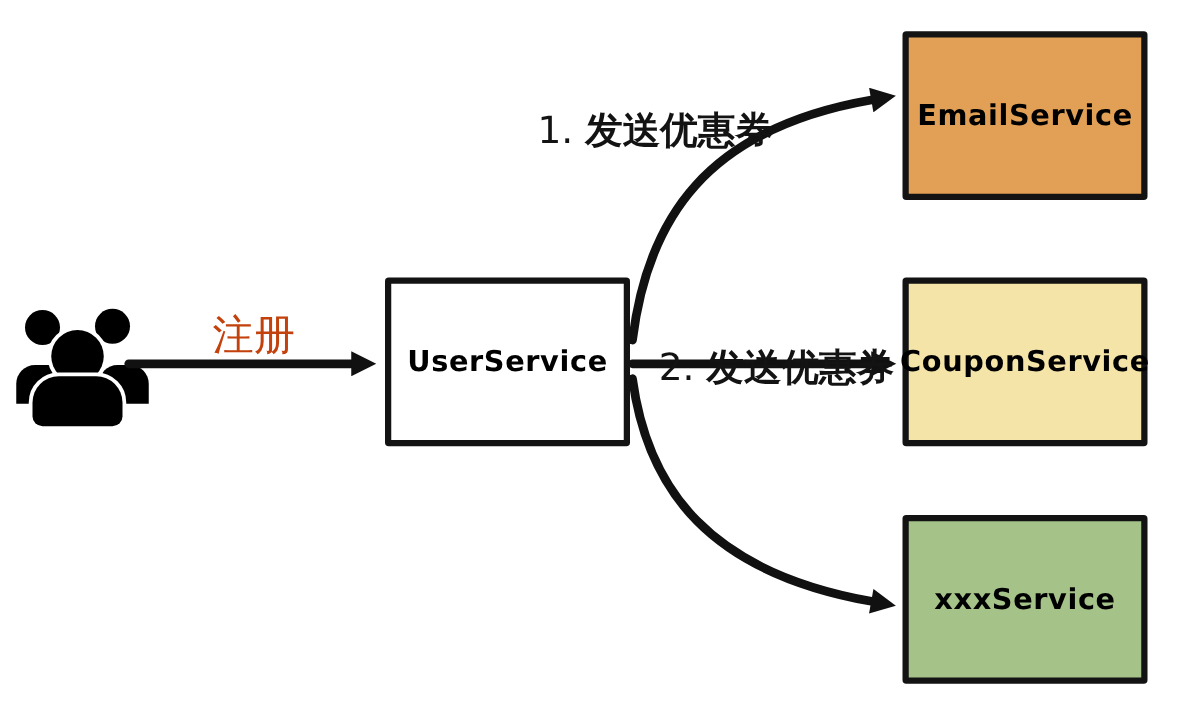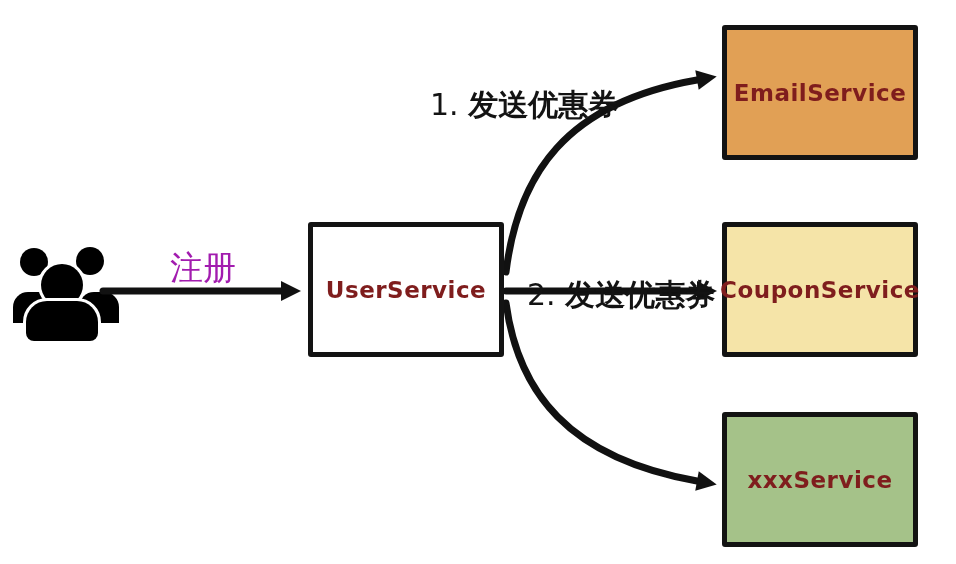--- a/index.html
+++ b/index.html
@@ -29,21 +29,21 @@
     border: 5px solid #131313;
     border-radius: 3px;
     box-sizing: border-box;
     display: flex;
     align-items: center;
     justify-content: center;
   }
   .node-label {
     font-weight: bold;
     font-size: 23px;
-    color: #7f1d1d;
+    color: #000000;
     letter-spacing: 0.5px;
     white-space: nowrap;
   }
   #node-user   { left: 308px; top: 222px; }
   #node-email  { left: 722px; top: 25px;  }
   #node-coupon { left: 722px; top: 222px; text-align: center; }
   #node-xxx    { left: 722px; top: 412px; }
 
   .edge-label {
     position: absolute;
@@ -54,21 +54,21 @@
   }
   .edge-label .prefix { font-weight: 400; }
   .edge-label .strong { font-weight: 700; }
 
   #label-register {
     position: absolute;
     left: 170px;
     top: 246px;
     font-family: "Liberation Serif", "DejaVu Serif", serif;
     font-size: 33px;
-    color: #a21caf;
+    color: #c2410c;
     white-space: nowrap;
   }
   #label-send-email   { left: 430px; top: 88px;  }
   #label-send-coupon  { left: 527px; top: 246px; margin-top: 32px; }
   #label-other-service{ left: 438px; top: 458px; }
 
   .arrow-path {
     fill: none;
     stroke: #111111;
     stroke-width: 7;

